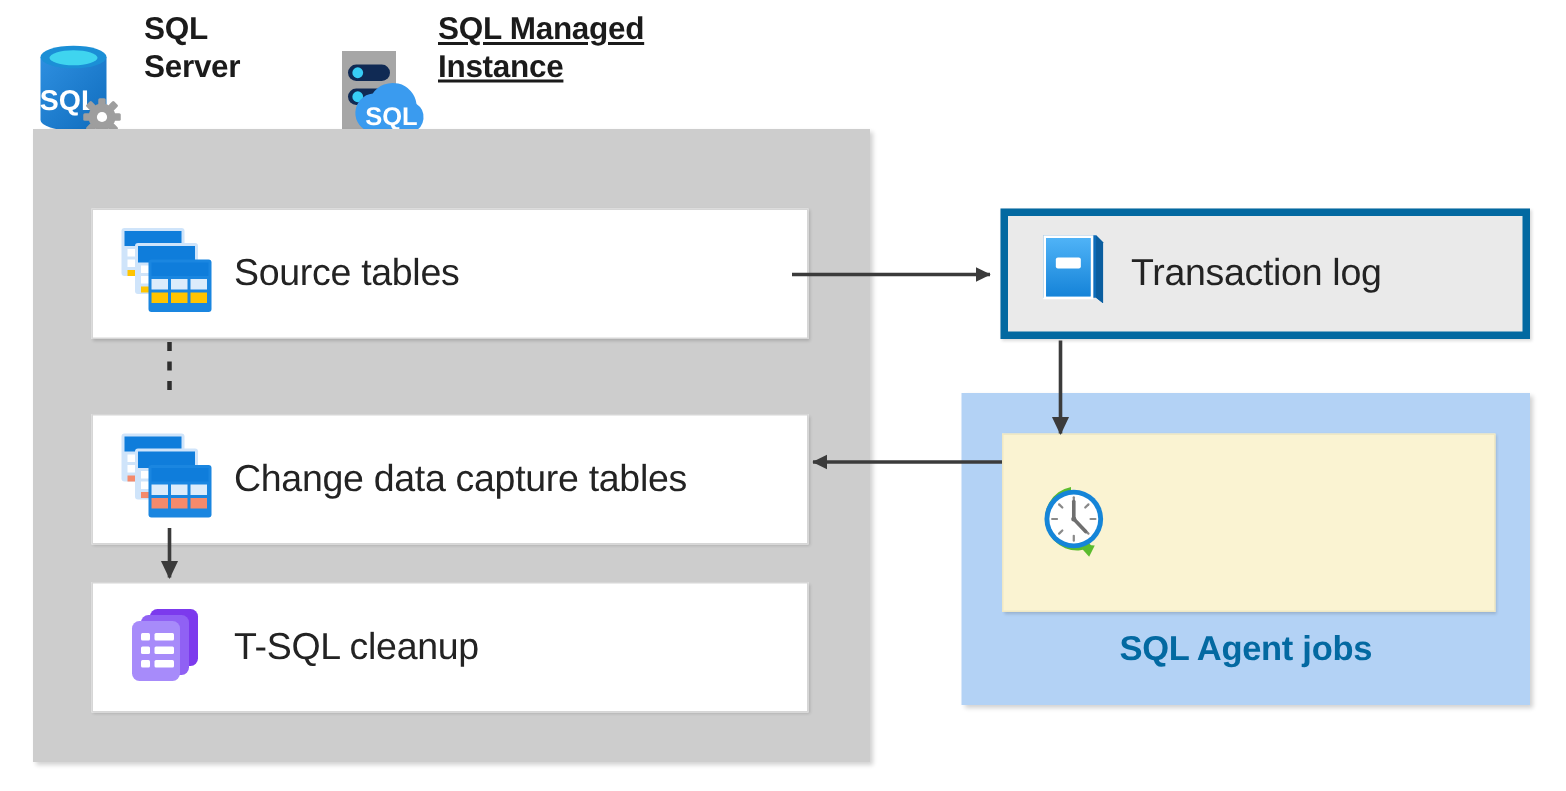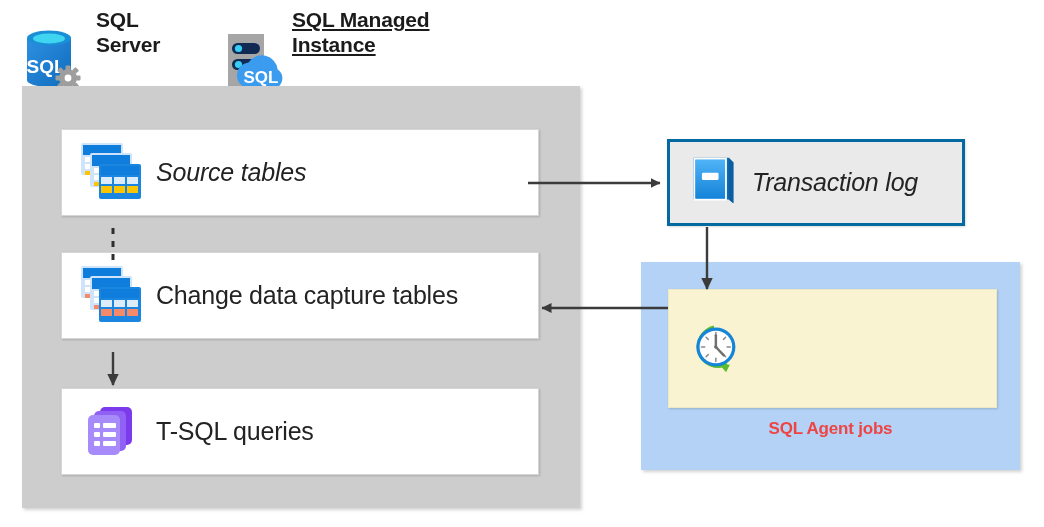--- a/index.html
+++ b/index.html
@@ -66,30 +66,29 @@
     position: absolute;
     box-sizing: border-box;
     display: flex;
     align-items: center;
   }
   .box-white {
     background: #ffffff;
     border: 1px solid #d6d6d6;
     box-shadow: 1px 1px 2px rgba(0,0,0,0.16);
   }
-  #box-source-tables        { left: 61px;  top: 129px; width: 478px; height: 87px; font-style: italic; }
-  #box-cdc-tables           { left: 61px;  top: 252px; width: 478px; height: 87px; align-items: center; }
+  #box-source-tables        { left: 61px;  top: 139px; width: 478px; height: 87px; }
+  #box-cdc-tables           { left: 61px;  top: 276px; width: 478px; height: 87px; align-items: center; }
   #box-tsql-queries         { left: 61px;  top: 388px; width: 478px; height: 87px; }
 
   #box-transaction-log {
-    left: 667px; top: 139px; width: 298px; height: 87px;
+    left: 667px; top: 139px; width: 353px; height: 87px;
     background: #eaeaea;
-    border: 3px solid #0369a1;
+    border: 5px solid #0369a1;
     box-shadow: 1px 1px 2px rgba(0,0,0,0.14);
-    font-style: italic;
   }
   #box-capture-cleanup {
     left: 668px; top: 289px; width: 329px; height: 119px;
     background: #faf3d2;
     border: 1px solid #efe8c4;
     box-shadow: 1px 1px 2px rgba(0,0,0,0.16);
   }
 
   .box-icon {
     flex: 0 0 auto;
@@ -104,23 +103,23 @@
     letter-spacing: -0.2px;
     white-space: pre-line;
   }
 
   
   #label-agent-jobs {
     position: absolute;
     left: 641px; top: 419px;
     width: 379px;
     text-align: center;
-    font-size: 17px;
+    font-size: 23px;
     font-weight: bold;
-    color: #ef4444;
+    color: #0369a1;
     letter-spacing: -0.2px;
   }
 
   
   #connectors {
     position: absolute;
     left: 0; top: 0;
     width: 1044px; height: 527px;
     pointer-events: none;
   }
@@ -251,21 +250,21 @@
         <rect x="14" y="10" width="32" height="40" rx="5" fill="#9061f4"></rect>
         <rect x="8" y="14" width="32" height="40" rx="5" fill="#a78bfa"></rect>
         <rect x="14" y="22" width="6" height="5" rx="1" fill="#ffffff"></rect>
         <rect x="23" y="22" width="13" height="5" rx="1" fill="#ffffff"></rect>
         <rect x="14" y="31" width="6" height="5" rx="1" fill="#ffffff"></rect>
         <rect x="23" y="31" width="13" height="5" rx="1" fill="#ffffff"></rect>
         <rect x="14" y="40" width="6" height="5" rx="1" fill="#ffffff"></rect>
         <rect x="23" y="40" width="13" height="5" rx="1" fill="#ffffff"></rect>
       </svg>
     </span>
-    <span class="box-label">T-SQL queries</span>
+    <span class="box-label">T-SQL cleanup</span>
   </div>
 
   <div class="box" id="box-transaction-log">
     <span class="box-icon">
       <svg viewBox="0 0 54 58" width="50" height="54">
         <path d="M6 4 h38 l5 5 v44 l-5 -4 h-38 z" fill="#0d6cb9"></path>
         <path d="M6 4 h36 v46 h-36 z" fill="#ffffff"></path>
         <rect x="8" y="6" width="32" height="42" fill="#2e9bef"></rect>
         <rect x="8" y="6" width="32" height="42" fill="none"></rect>
         <linearGradient id="tlg" x1="0" y1="0" x2="0" y2="1">

